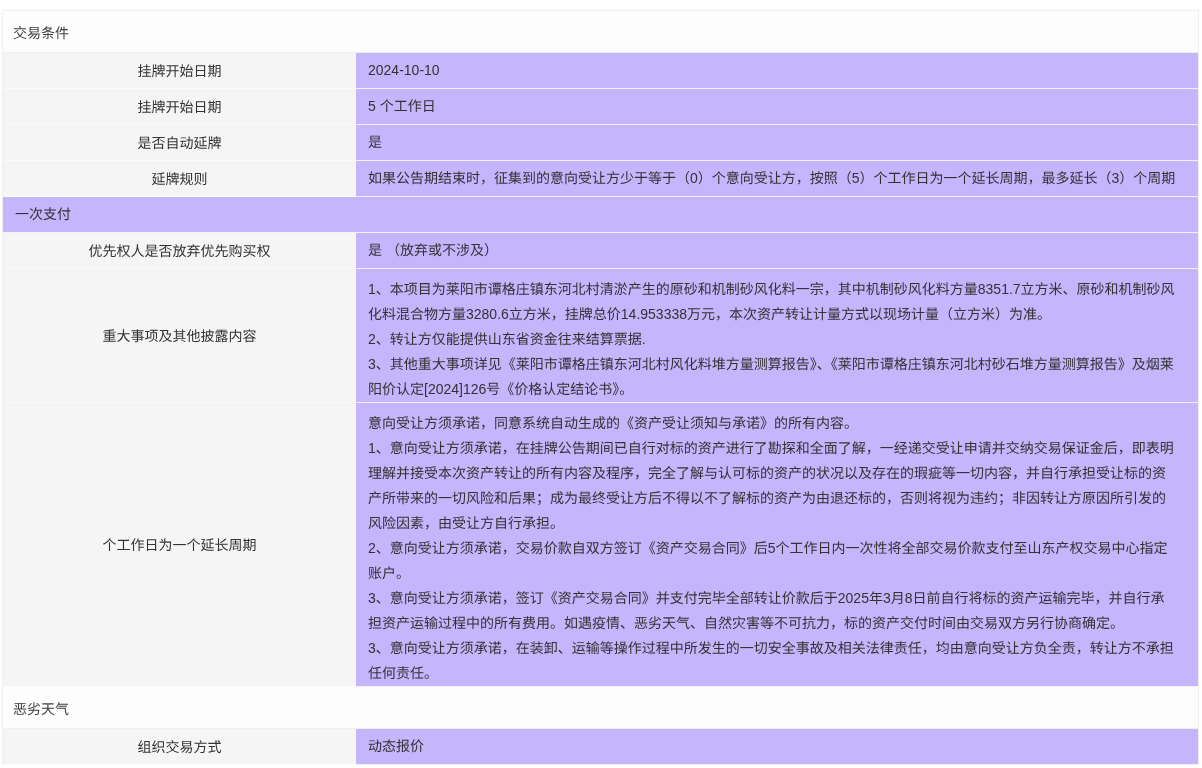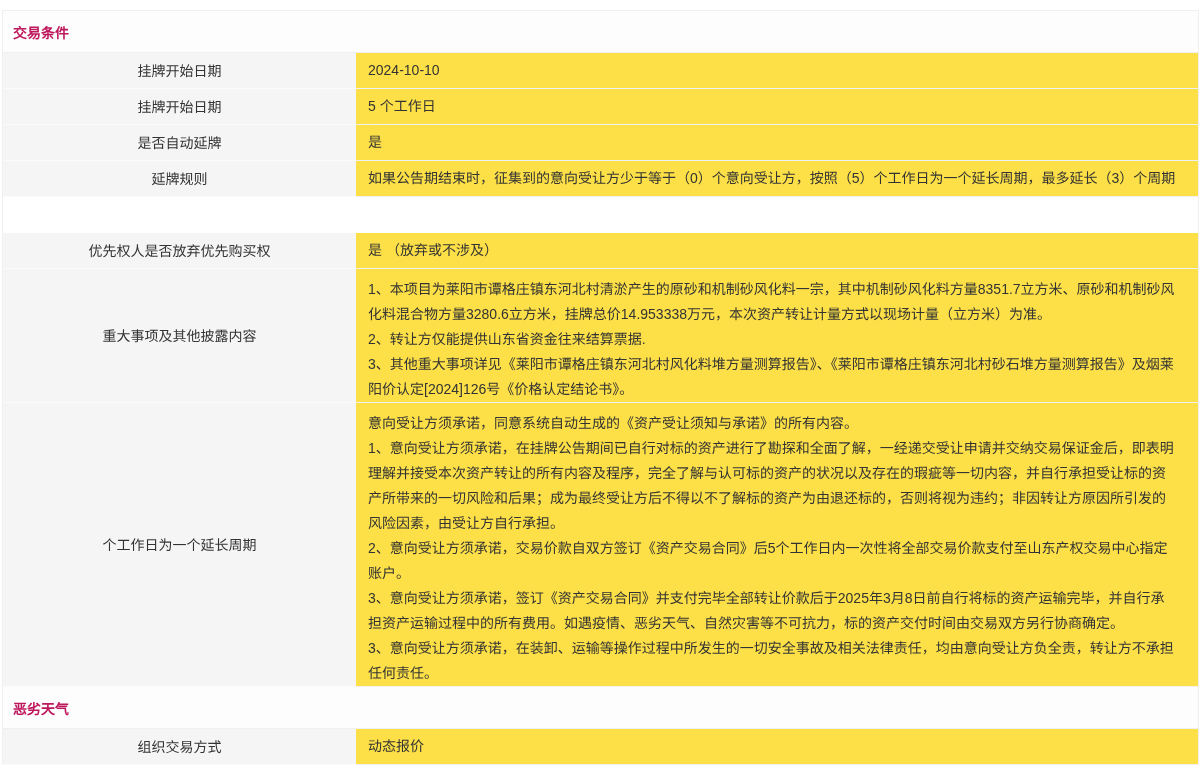--- a/index.html
+++ b/index.html
@@ -24,22 +24,22 @@
   .section-header{
     height:42px;
     box-sizing:border-box;
     display:flex;
     align-items:center;
     padding-left:10px;
     background:#fdfdfd;
     border-bottom:1px solid #f0f0f0;
   }
   .section-header .title{
-    font-weight:bold;
-    color:#be185d;
+    font-weight:normal;
+    color:#404040;
   }
   .row{
     display:flex;
     min-height:36px;
     box-sizing:border-box;
   }
   .cell{
     box-sizing:border-box;
   }
   .cell.label{
@@ -49,21 +49,21 @@
     border-bottom:1px solid #fbfbfb;
     display:flex;
     align-items:center;
     justify-content:center;
     text-align:left;
     padding:4px 10px;
     line-height:20px;
   }
   .cell.value{
     flex:1 1 auto;
-    background:#fde047;
+    background:#c4b5fd;
     border-bottom:1px solid #f1f1f1;
     display:flex;
     flex-direction:column;
     justify-content:center;
     padding:5px 20px 5px 12px;
   }
   .cell.value p{
     margin:0;
     line-height:25px;
     text-align:left;
@@ -106,20 +106,23 @@
     </div>
 
     <div class="row">
       <div class="cell label">延牌规则</div>
       <div class="cell value">
         <p>如果公告期结束时，征集到的意向受让方少于等于（0）个意向受让方，按照（5）个工作日为一个延长周期，最多延长（3）个周期</p>
       </div>
     </div>
 
     <div class="row">
+      <div class="cell value">
+        <p>一次支付</p>
+      </div>
     </div>
 
     <div class="row">
       <div class="cell label">优先权人是否放弃优先购买权</div>
       <div class="cell value">
         <p>是 （放弃或不涉及）</p>
       </div>
     </div>
 
     <div class="row multi">

